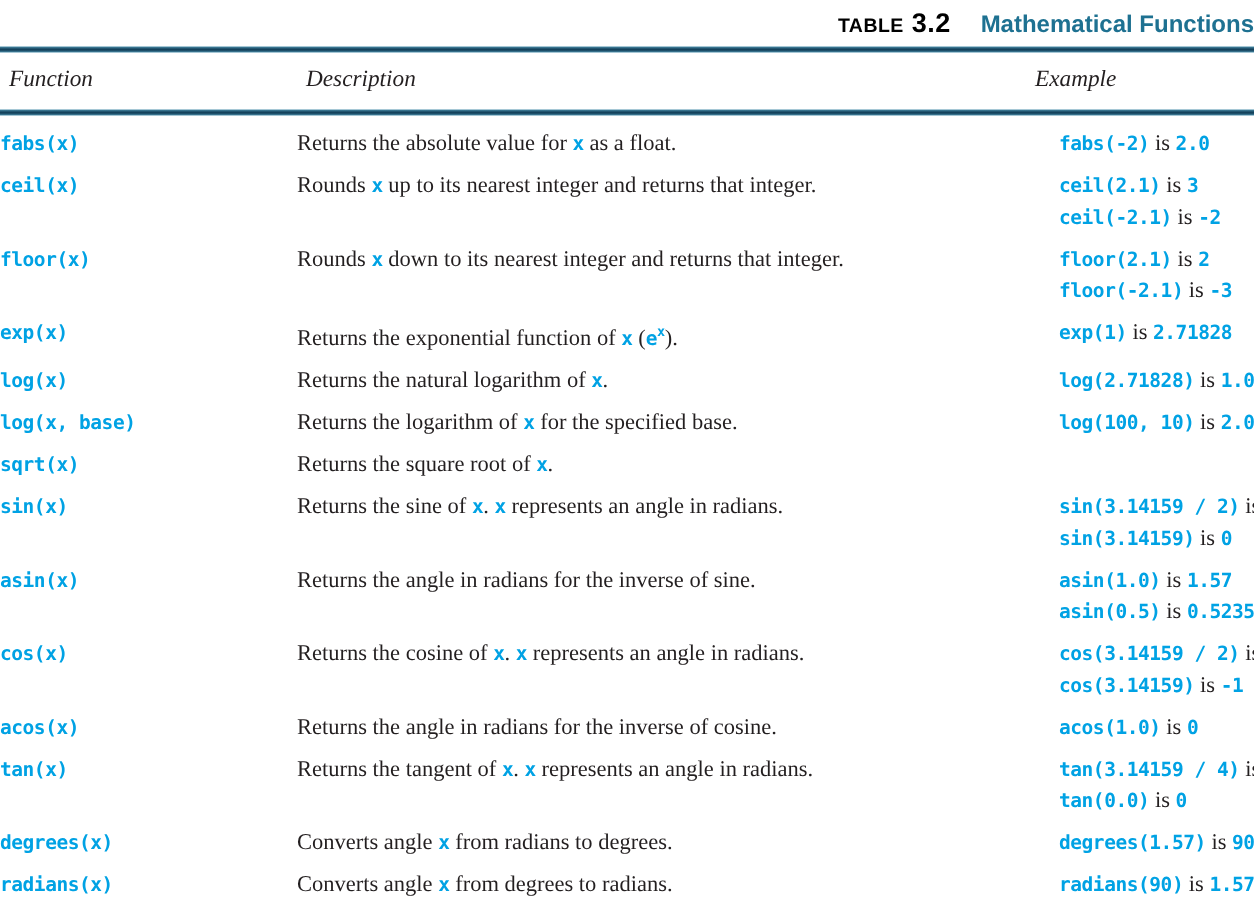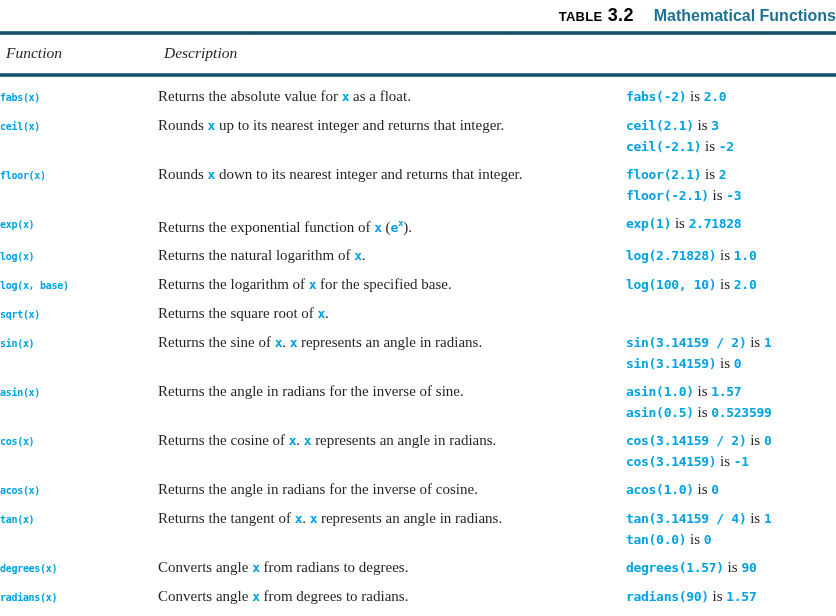--- a/index.html
+++ b/index.html
@@ -39,54 +39,56 @@
   .rule {
     height: 4px; width: 836px;
     background: linear-gradient(to bottom, var(--rule-light) 0%, var(--rule-dark) 45%, var(--rule-dark) 60%, var(--rule-light) 100%);
   }
 
   
   .grid {
     display: grid;
     grid-template-columns: 158px 446px auto;
     padding-left: 6px;
+    gap: 40px;
   }
 
   .header-row { padding-top: 9px; padding-bottom: 11px; }
   .header-row .col-h {
     font-style: italic; font-size: 15.5px; color: var(--ink);
   }
 
   .tbody { padding-top: 5px; }
   .row { padding: 3.5px 0; }
   .cell { line-height: 21px; font-size: 15px; }
   .code {
     font-family: "DejaVu Sans Mono", monospace;
     font-weight: bold; color: var(--cyan);
     font-size: 13px; letter-spacing: -0.3px;
   }
   .sup { vertical-align: super; font-size: 9px; }
-  .fn-cell .code { font-size: 10px; }
+  .fn-cell .code { font-size: 13px; }
   .ex-line { white-space: nowrap; margin-left: 22px; }
 </style>
 </head>
 <body>
 
 <div class="page">
 
   <div class="caption">
     <span class="caption-label"><span class="sc">Table</span>&nbsp;<span>3.2</span></span>
     <span class="caption-title">Mathematical Functions</span>
   </div>
 
   <div class="rule"></div>
 
   <div class="grid header-row">
     <span class="col-h">Function</span>
     <span class="col-h">Description</span>
+    <span class="col-h">Example</span>
   </div>
 
   <div class="rule"></div>
 
   <div class="tbody">
       <div class="grid row">
         <div class="cell fn-cell"><span class="code">fabs(x)</span></div>
         <div class="cell desc-cell"><span class="txt">Returns the absolute value for </span><span class="code">x</span><span class="txt"> as a float.</span></div>
         <div class="cell ex-cell">
           <div class="ex-line"><span class="code">fabs(-2)</span><span class="txt"> is </span><span class="code">2.0</span></div>

